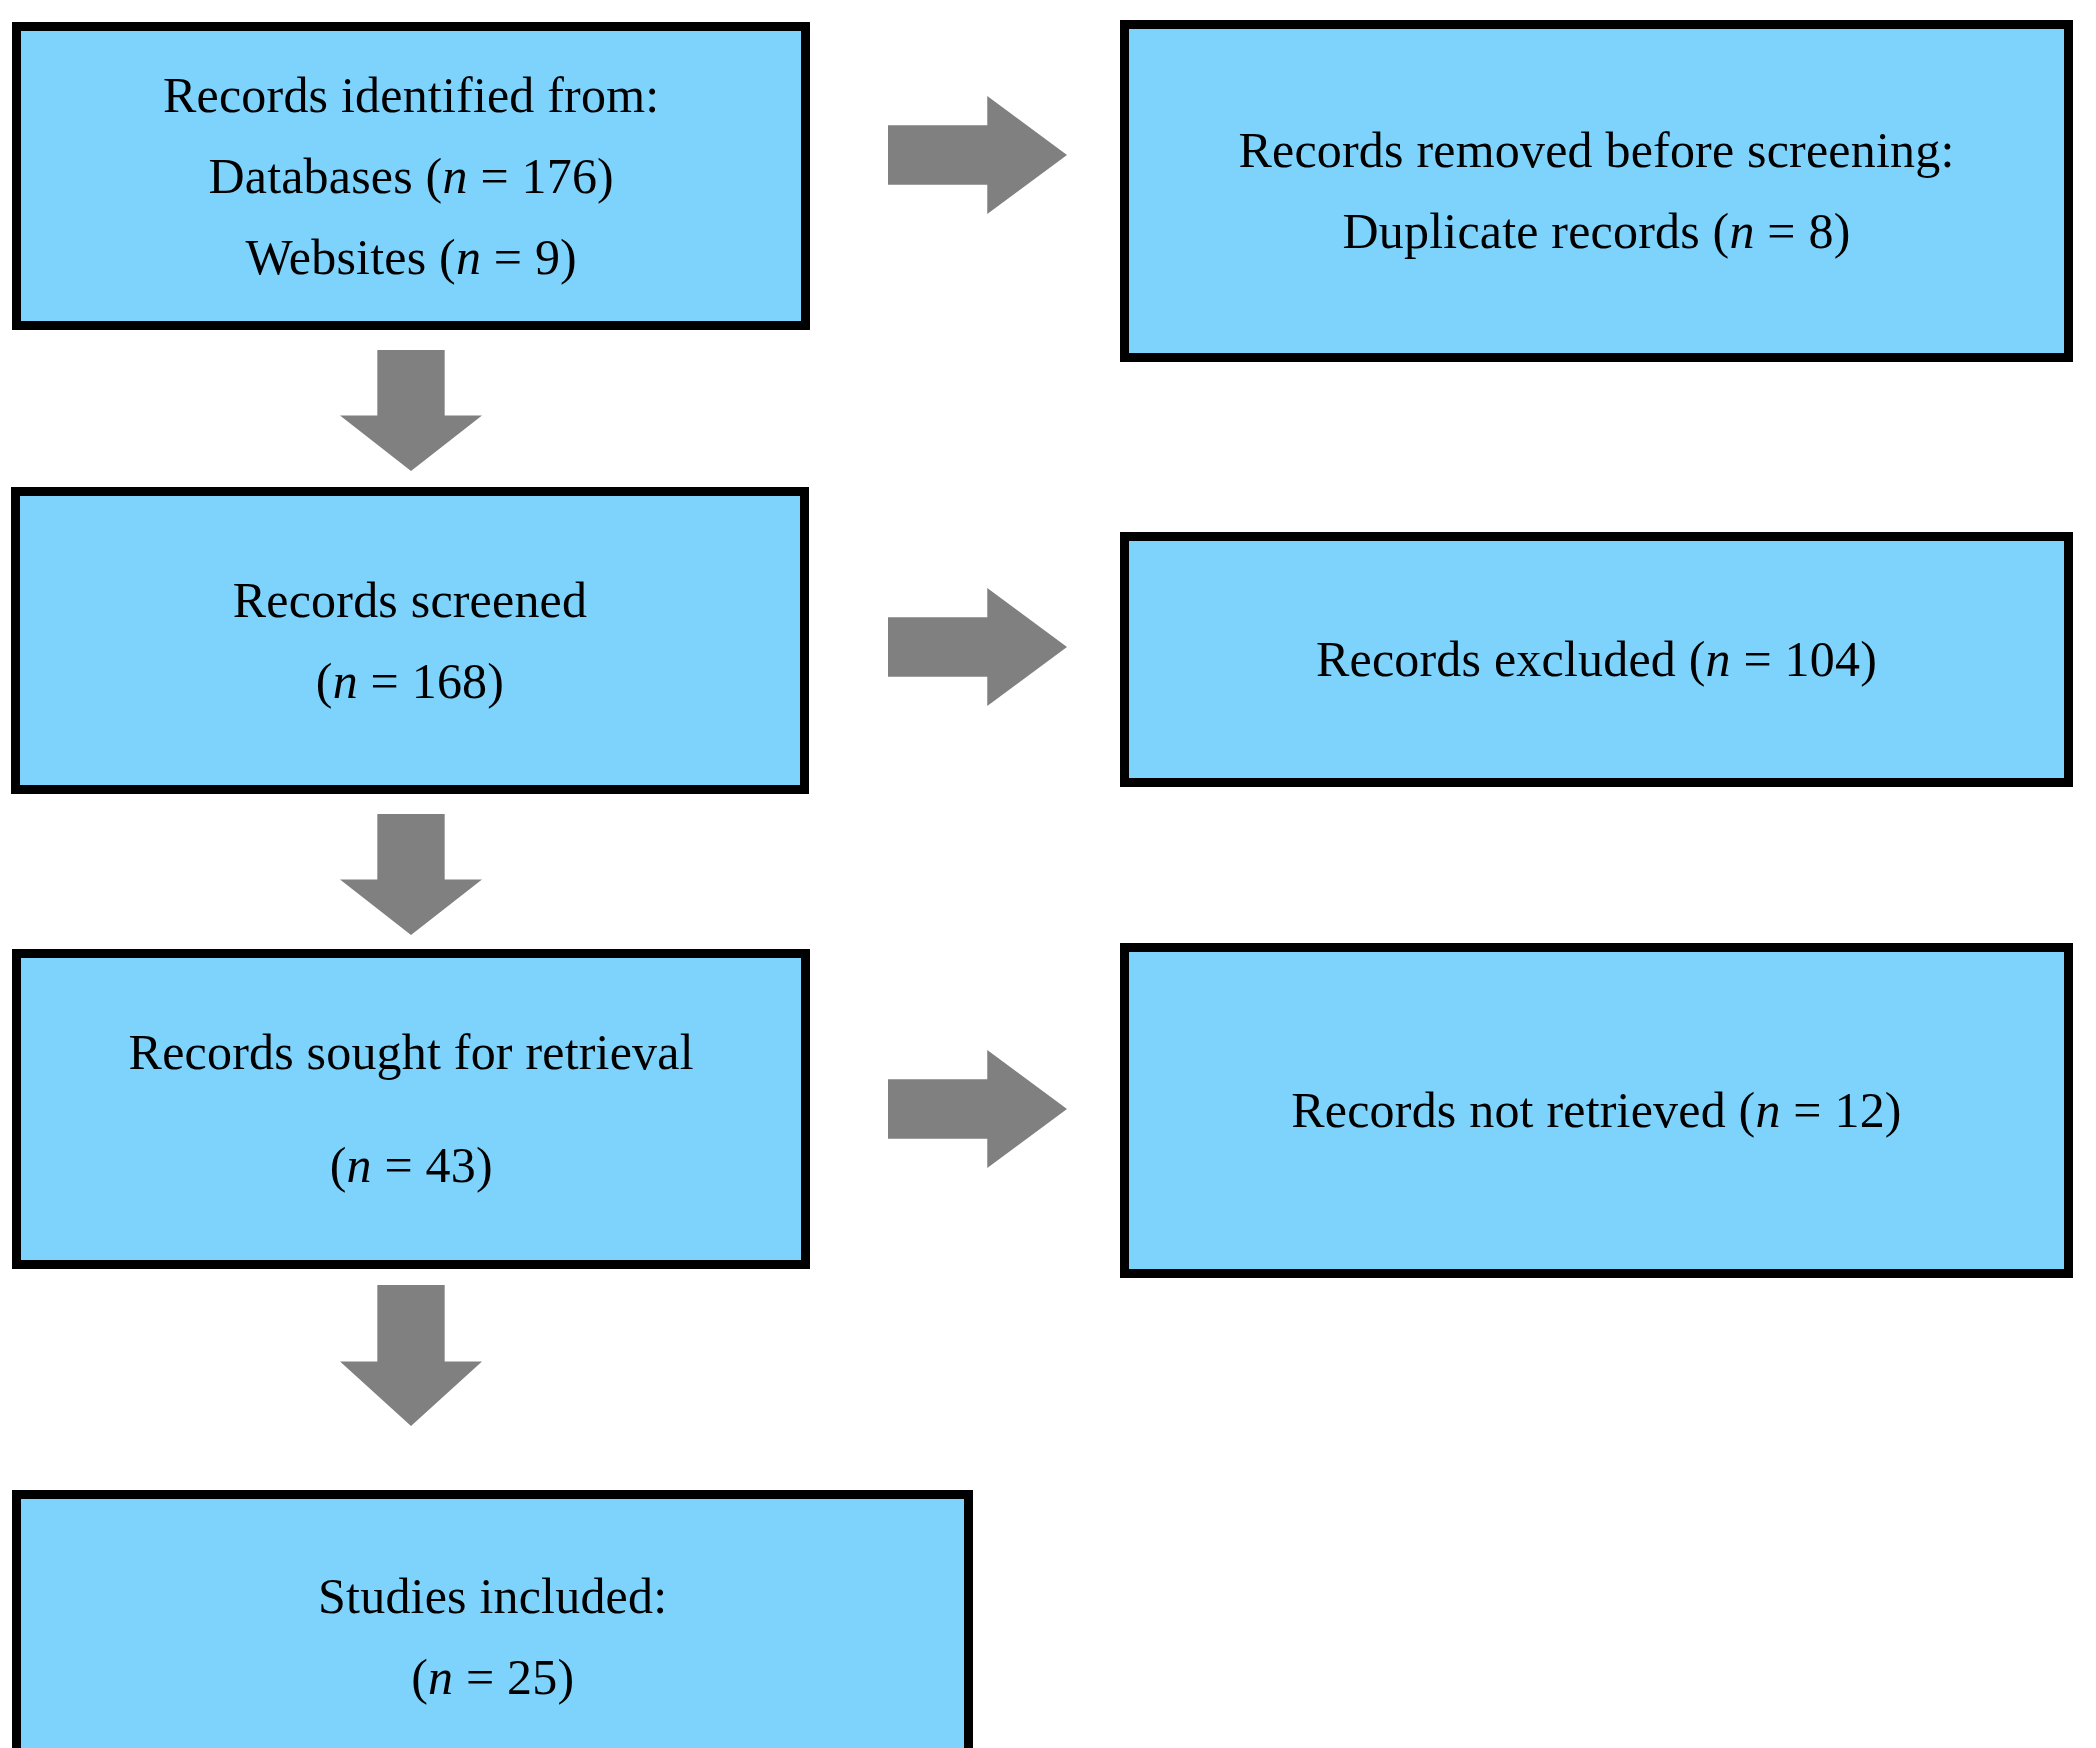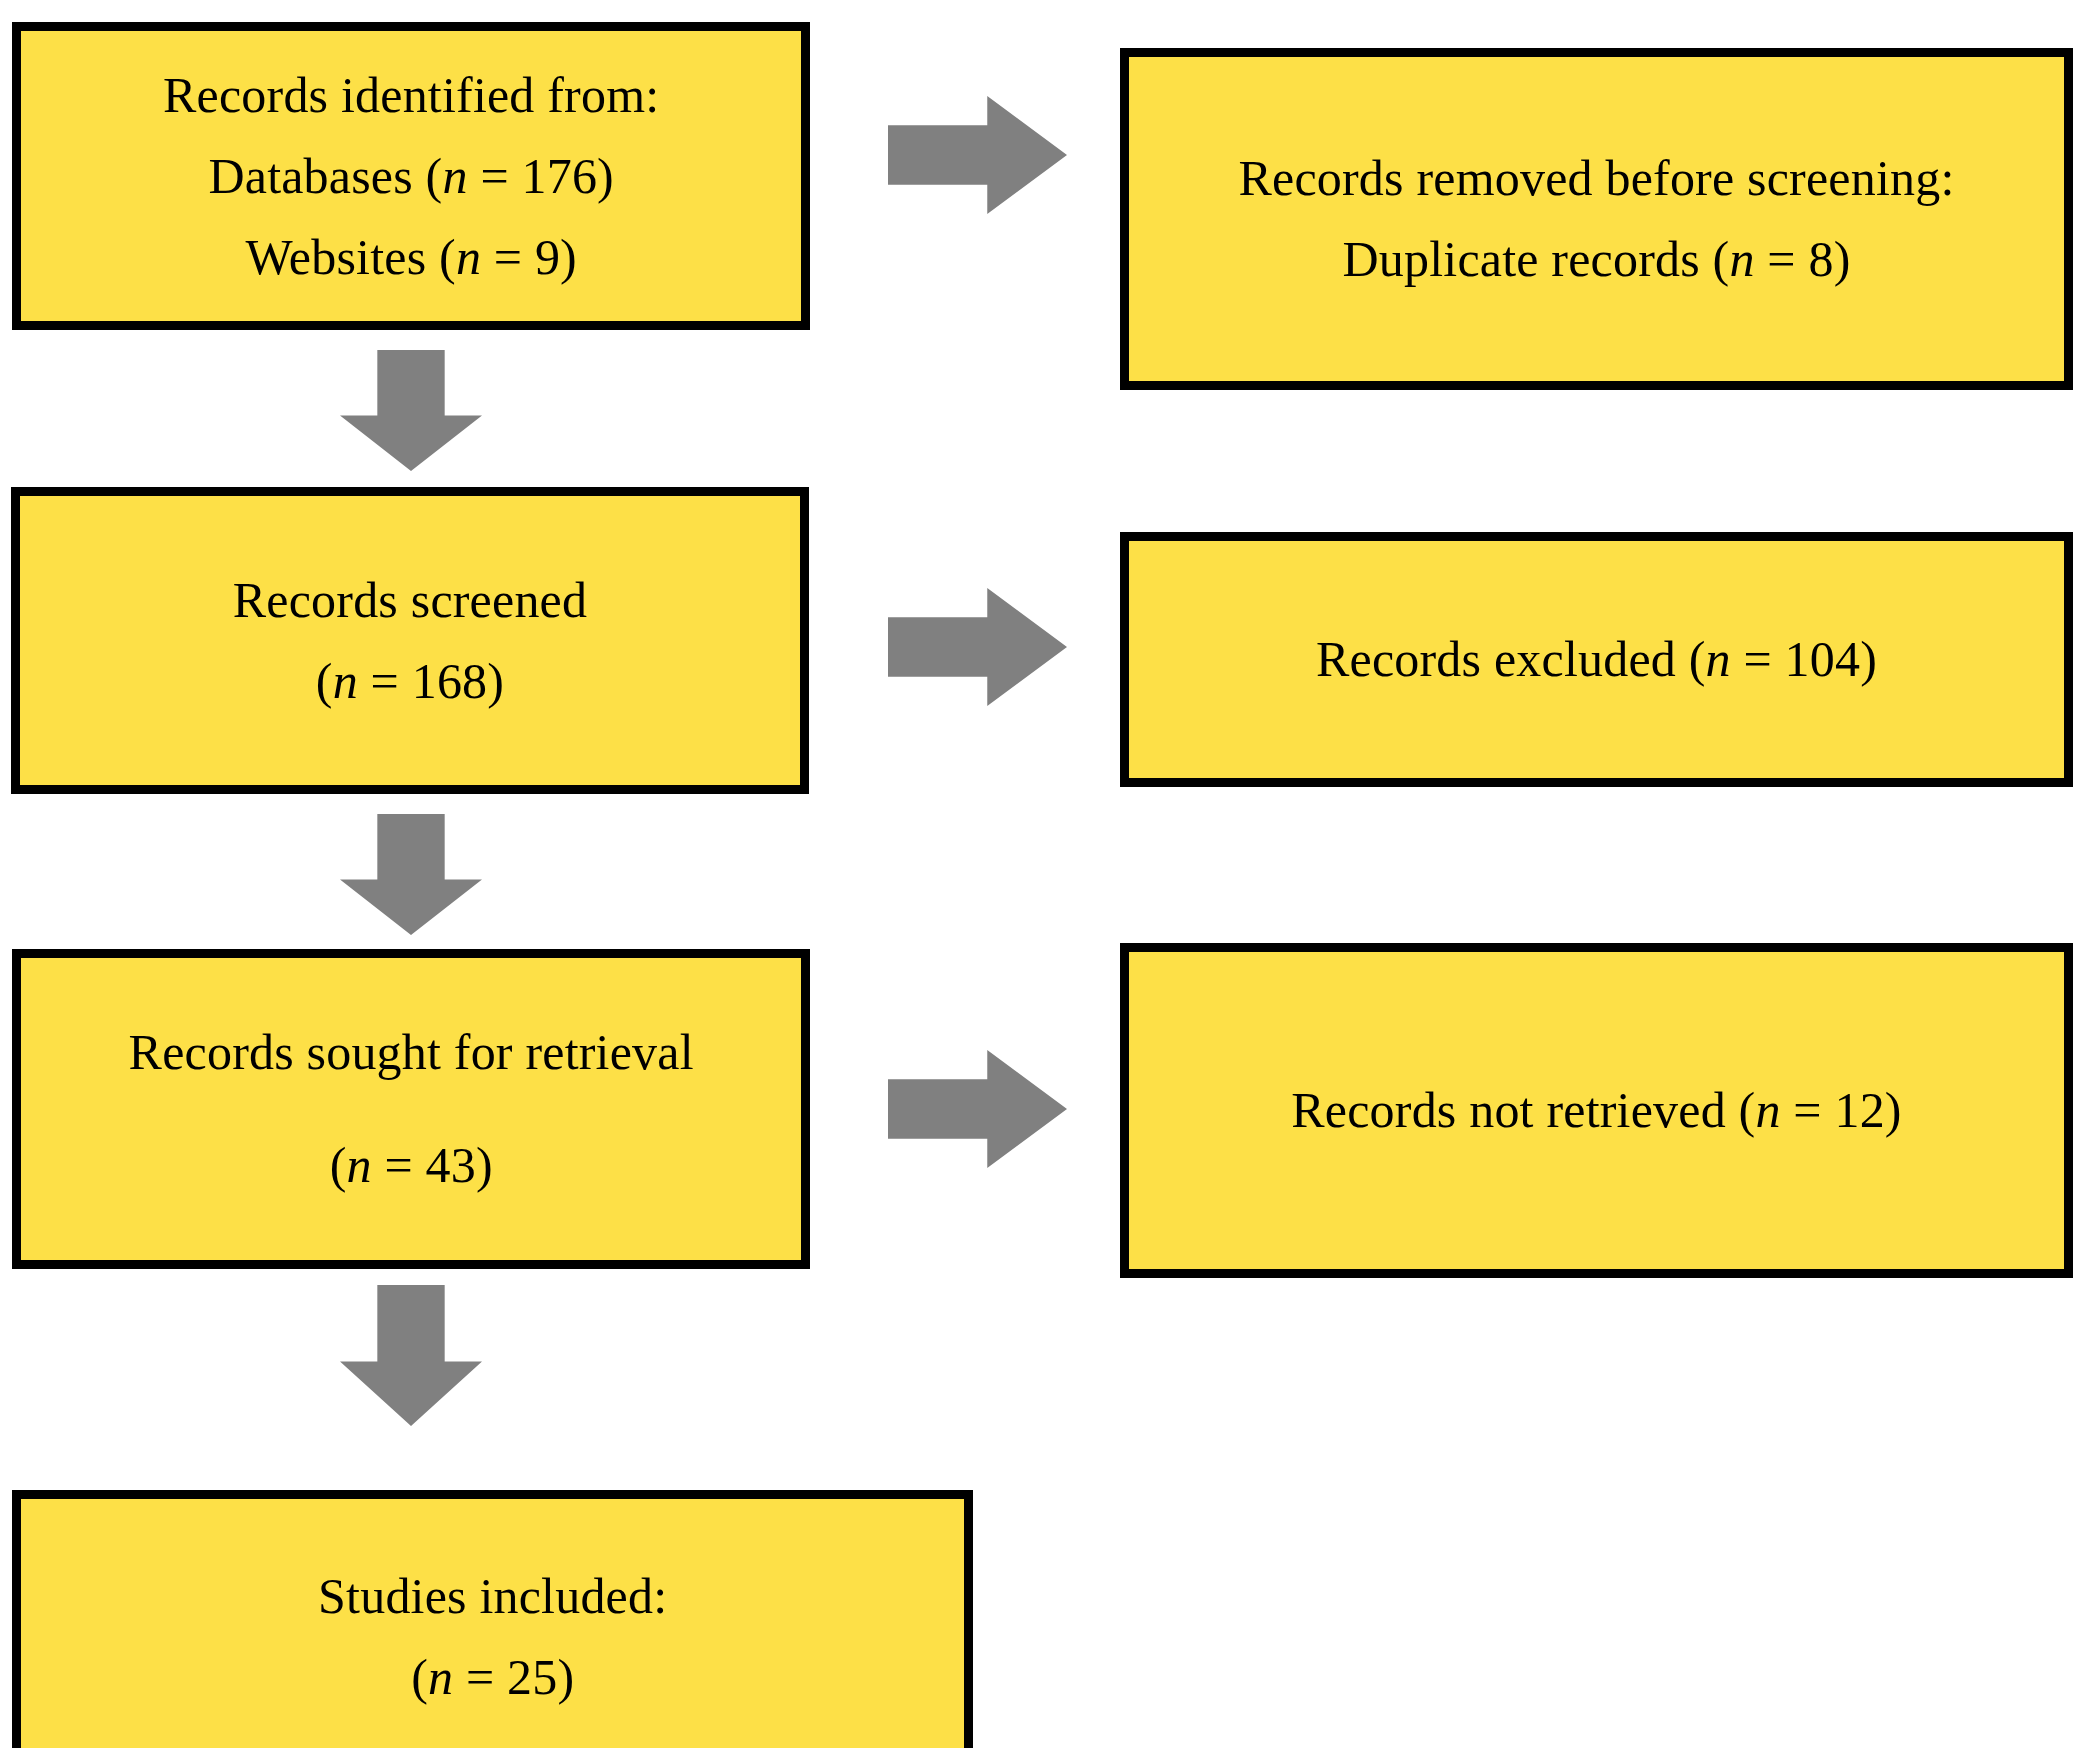--- a/index.html
+++ b/index.html
@@ -19,21 +19,21 @@
     height: 1748px;
     background: #ffffff;
     overflow: hidden;
   }
 
   
   .flow-box {
     position: absolute;
     box-sizing: border-box;
     border: 9px solid #000000;
-    background: #fde047;
+    background: #7dd3fc;
     display: flex;
     flex-direction: column;
     align-items: center;
     justify-content: center;
     text-align: center;
     padding: 8.1px 23px;
   }
 
   .box-line {
     display: block;
@@ -48,21 +48,21 @@
     font-style: italic;
   }
 
   
   #box-identified      { left: 12.2px;   top: 22px;   width: 798px;  height: 308px; }
   #box-screened        { left: 11px;   top: 487px;  width: 798px;  height: 307px; }
   #box-sought          { left: 12.2px;   top: 949px; width: 798px;  height: 320px; gap: 32px; }
   #box-included        { left: 12.2px;   top: 1490px; width: 961px;  height: 293px; }
 
   
-  #box-removed         { left: 1120px; top: 20.4px;   width: 953px; height: 342px; margin-top: 28px; }
+  #box-removed         { left: 1120px; top: 20.4px;   width: 953px; height: 342px; }
   #box-excluded        { left: 1120px; top: 487px;  width: 953px; height: 255px; margin-top: 45px; }
   #box-not-retrieved   { left: 1120px; top: 943px; width: 953px; height: 335px; }
 
   
   .arrow {
     position: absolute;
     display: block;
   }
   .arrow svg { display: block; width: 100%; height: 100%; }
 

